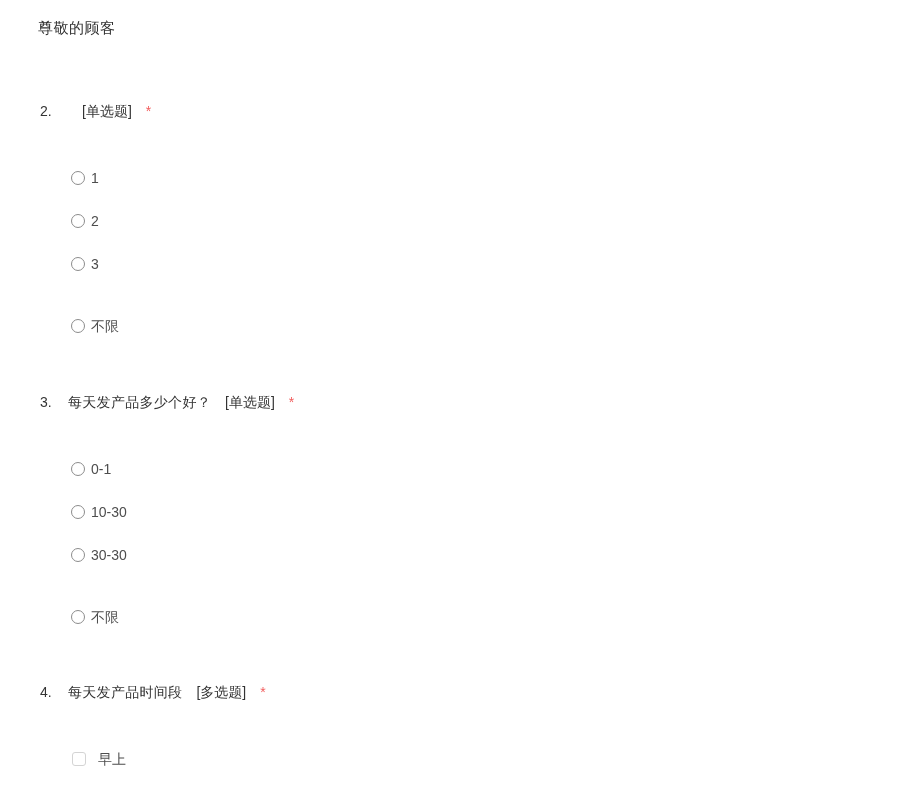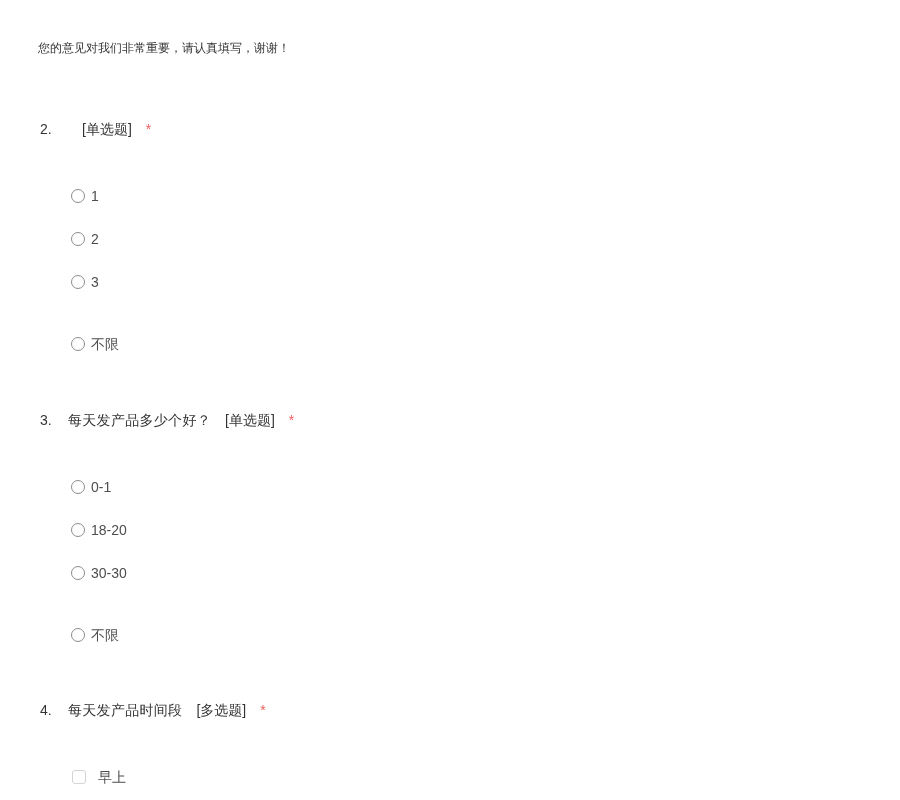--- a/index.html
+++ b/index.html
@@ -49,21 +49,21 @@
   }
   .radio + .option-label    { margin-left:6px; }
   .checkbox + .option-label { margin-left:12px; }
   .option-label { font-size:14px; line-height:18px; color:var(--option-text,#4d4d4d); }
 </style>
 </head>
 <body>
 
 <div class="page">
 
-  <div class="subtitle">您的意见对我们非常重要，请认真填写，谢谢！</div>
+  <div class="title">尊敬的顾客</div>
 
   <div class="question q2">
     <div class="q-header">
       <span class="q-num">2.</span>
       <span class="q-type">[单选题]</span>
       <span class="q-req">*</span>
     </div>
     <div class="options">
       <div class="option">
         <span class="radio"></span>
@@ -91,21 +91,21 @@
       <span class="q-type">[单选题]</span>
       <span class="q-req">*</span>
     </div>
     <div class="options">
       <div class="option">
         <span class="radio"></span>
         <span class="option-label">0-1</span>
       </div>
       <div class="option">
         <span class="radio"></span>
-        <span class="option-label">18-20</span>
+        <span class="option-label">10-30</span>
       </div>
       <div class="option">
         <span class="radio"></span>
         <span class="option-label">30-30</span>
       </div>
       <div class="option">
         <span class="radio"></span>
         <span class="option-label">不限</span>
       </div>
     </div>

